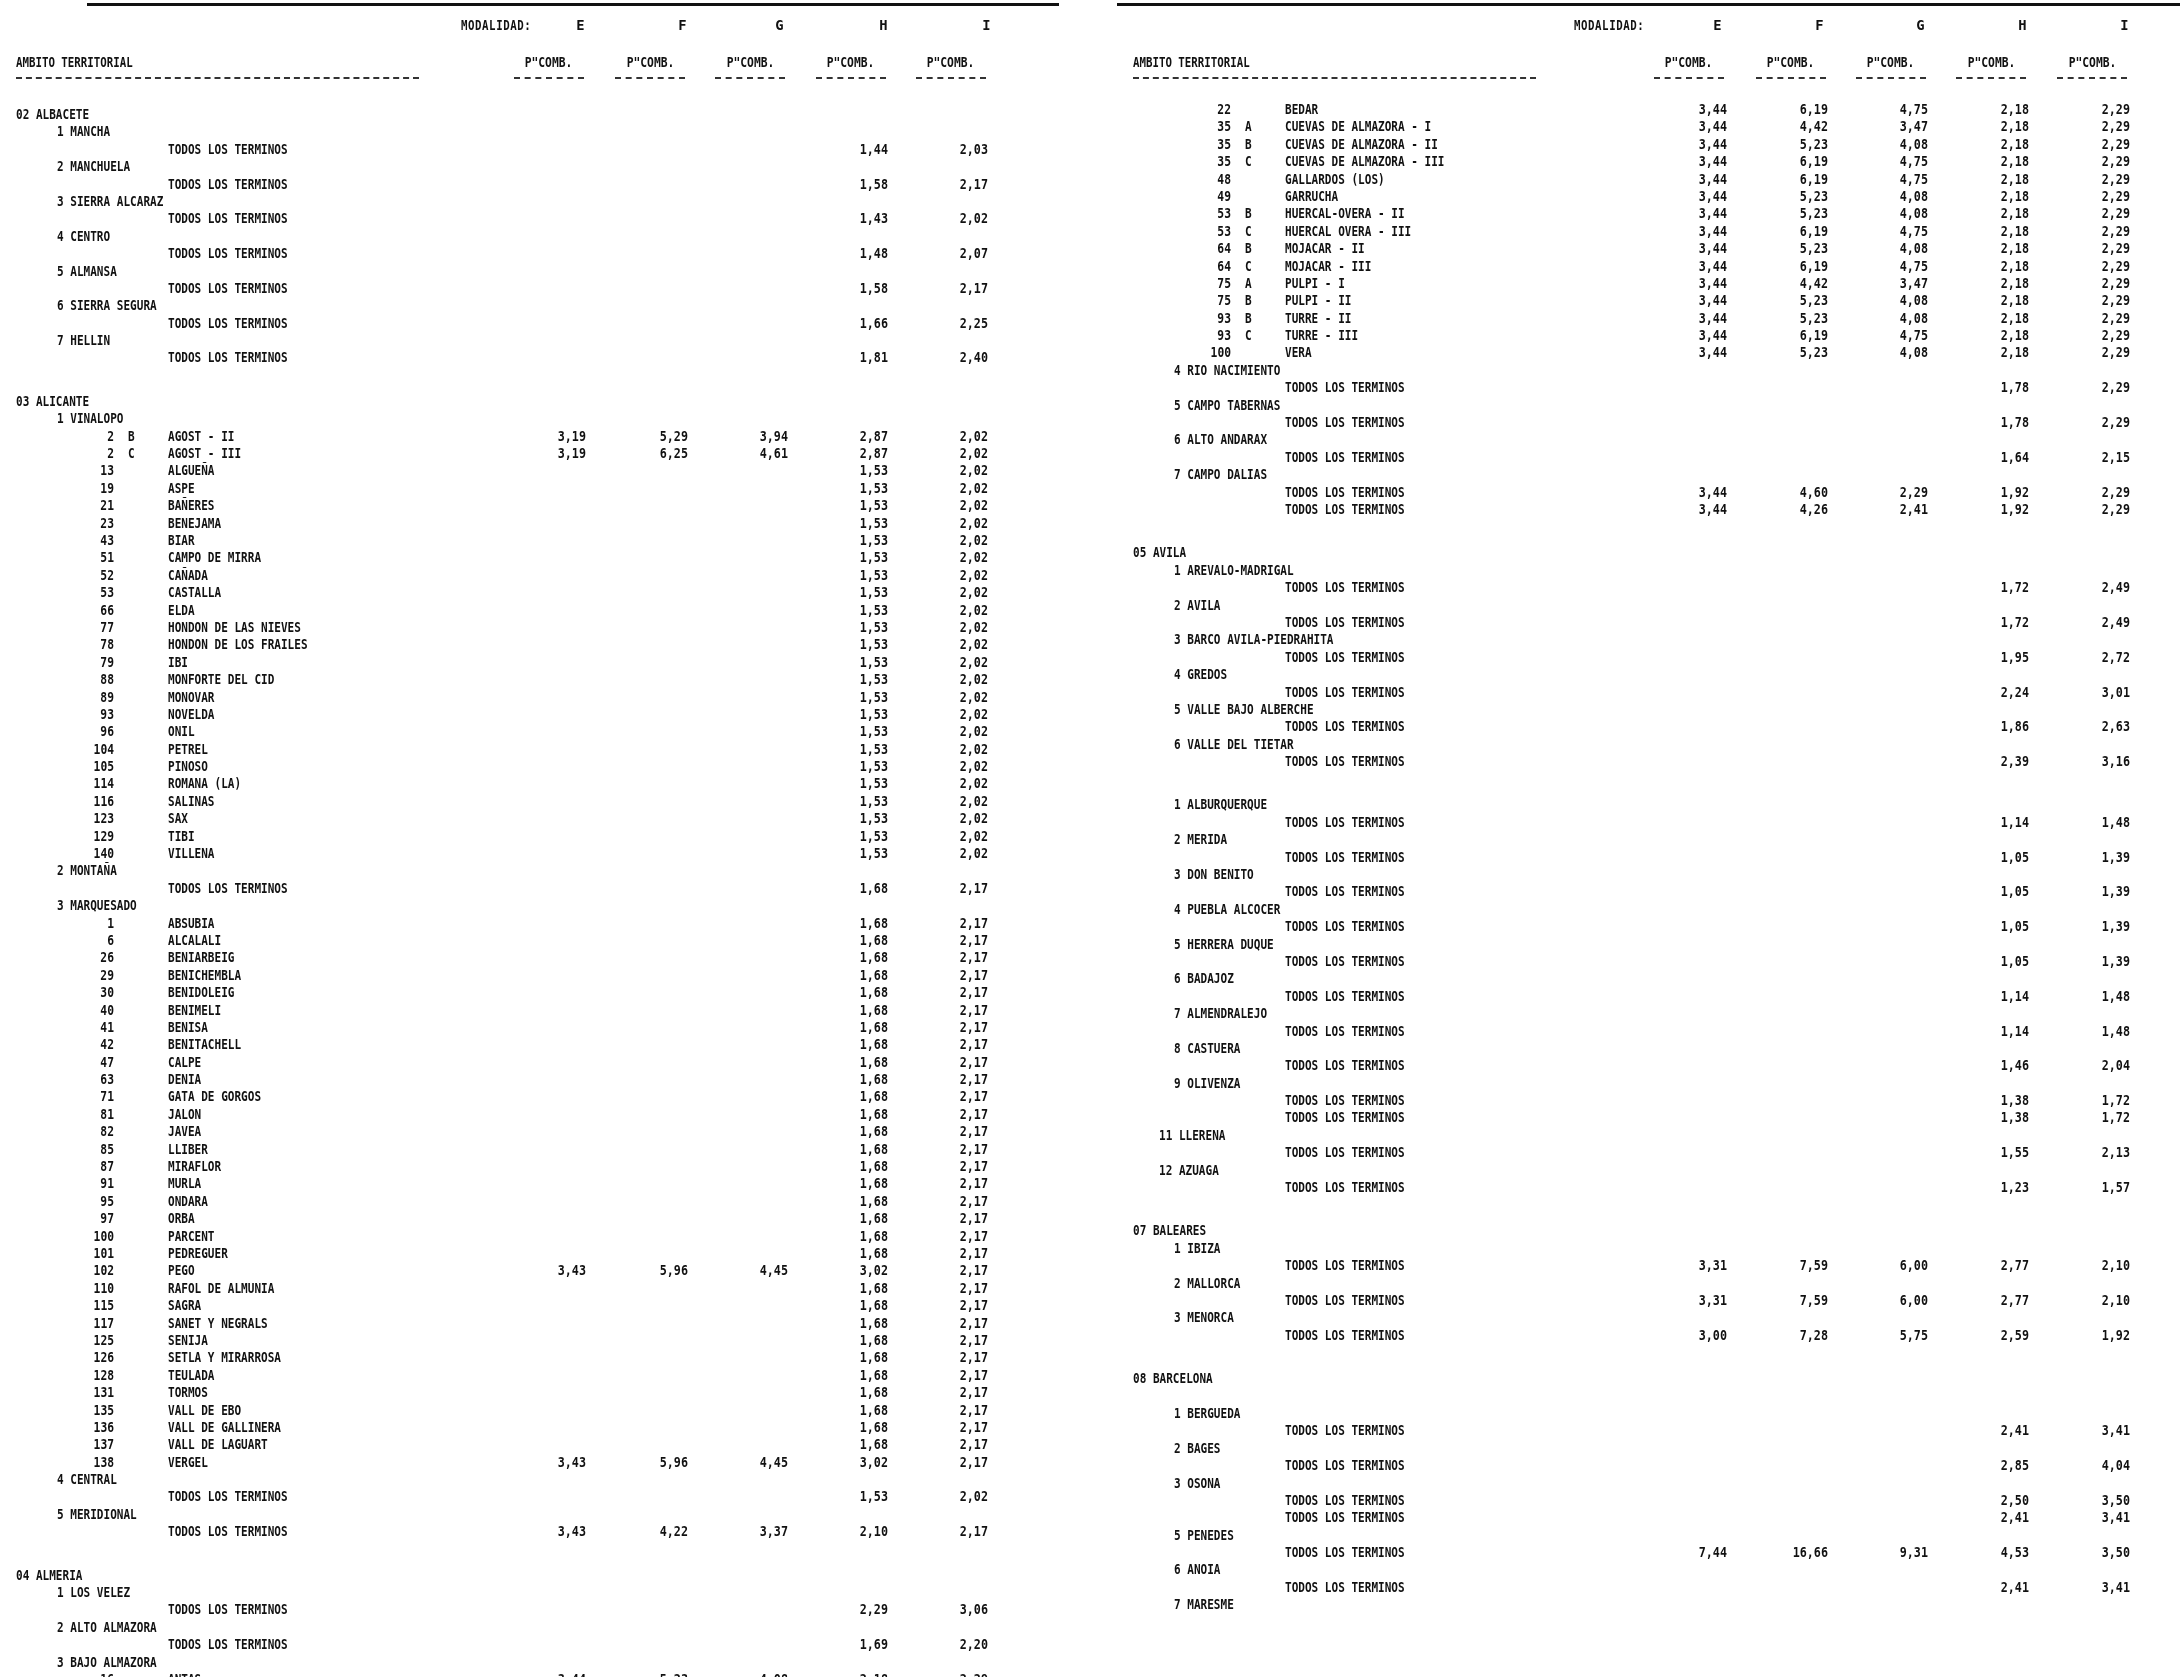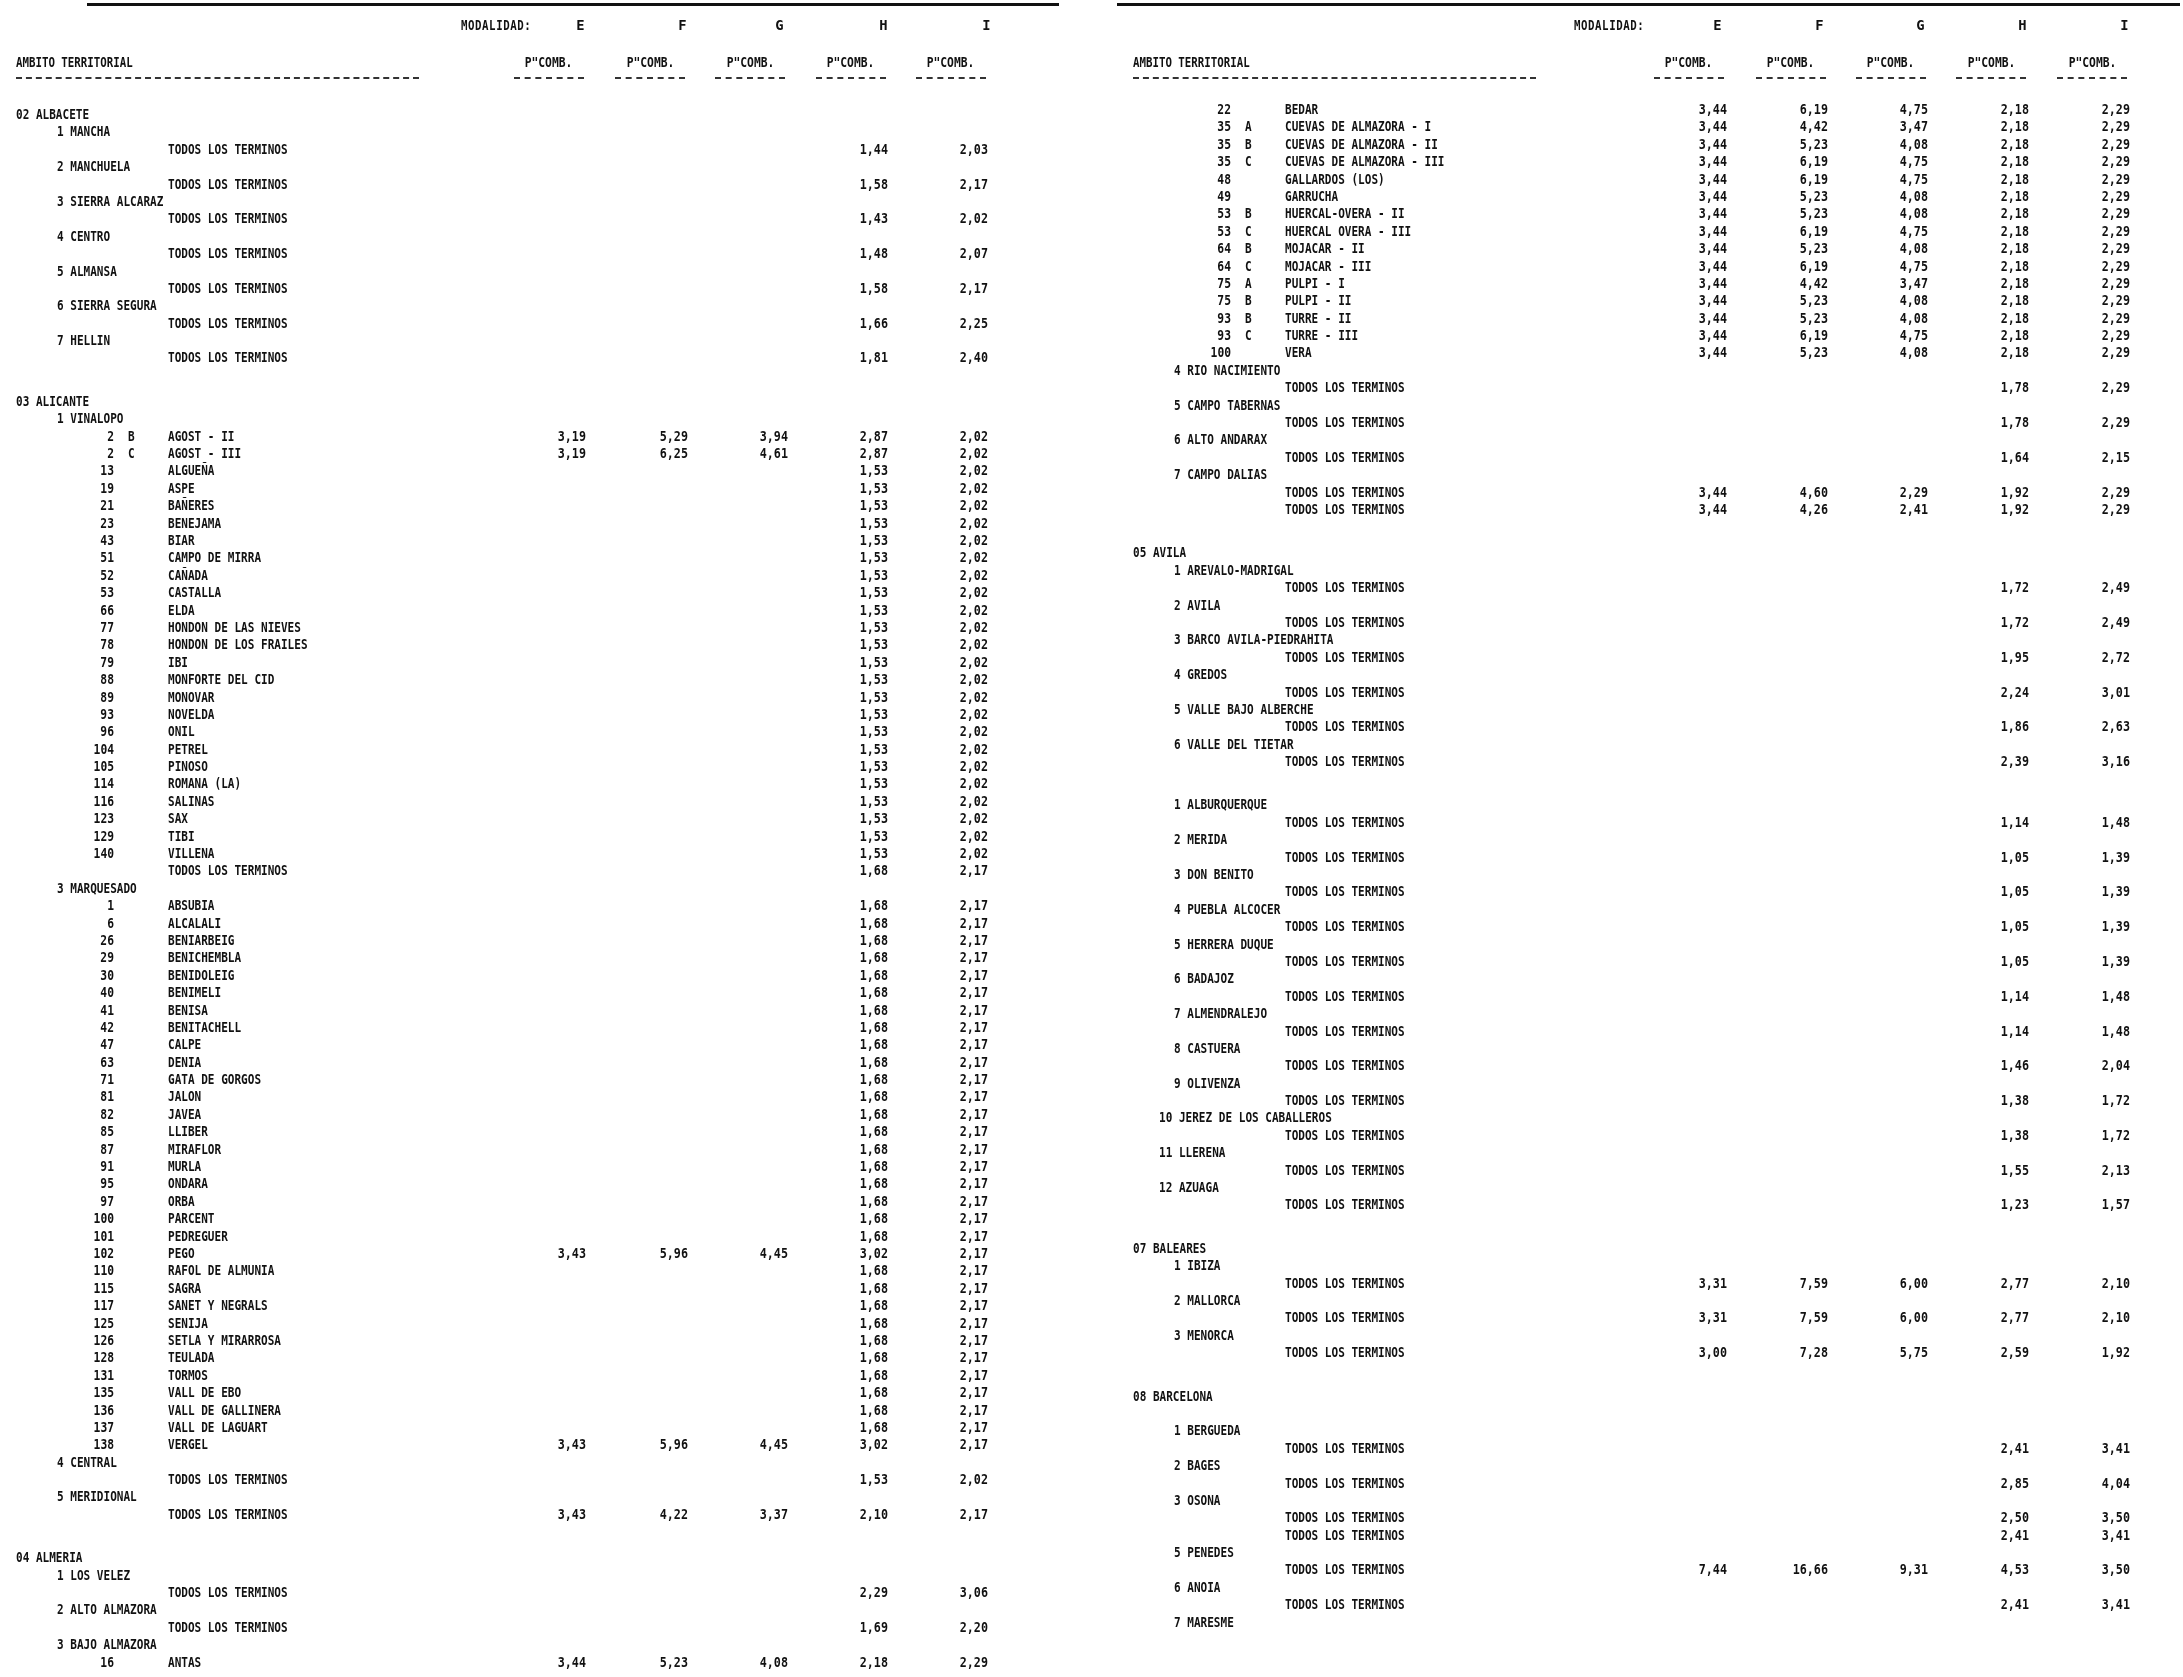--- a/index.html
+++ b/index.html
@@ -359,20 +359,23 @@
       <div class="row">
         <span class="num" style="left: 75px;">140</span>
         <span class="ter">VILLENA</span>
         <span class="v" style="left: 506px;"></span>
         <span class="v" style="left: 608px;"></span>
         <span class="v" style="left: 708px;"></span>
         <span class="v" style="left: 808px;">1,53</span>
         <span class="v" style="left: 908px;">2,02</span>
       </div>
       <div class="row">
+        <span class="lbl" style="left: 57px;">2 MONTAÑA</span>
+      </div>
+      <div class="row">
         <span class="ter">TODOS LOS TERMINOS</span>
         <span class="v" style="left: 506px;"></span>
         <span class="v" style="left: 608px;"></span>
         <span class="v" style="left: 708px;"></span>
         <span class="v" style="left: 808px;">1,68</span>
         <span class="v" style="left: 908px;">2,17</span>
       </div>
       <div class="row">
         <span class="lbl" style="left: 57px;">3 MARQUESADO</span>
       </div>
@@ -1110,23 +1113,20 @@
       </div>
       <div class="row">
         <span class="ter">TODOS LOS TERMINOS</span>
         <span class="v" style="left: 530px;"></span>
         <span class="v" style="left: 631px;"></span>
         <span class="v" style="left: 731px;"></span>
         <span class="v" style="left: 832px;">1,38</span>
         <span class="v" style="left: 933px;">1,72</span>
       </div>
       <div class="row">
-        <span class="lbl" style="left: 42px;">10 JEREZ DE LOS CABALLEROS</span>
-      </div>
-      <div class="row">
         <span class="ter">TODOS LOS TERMINOS</span>
         <span class="v" style="left: 530px;"></span>
         <span class="v" style="left: 631px;"></span>
         <span class="v" style="left: 731px;"></span>
         <span class="v" style="left: 832px;">1,38</span>
         <span class="v" style="left: 933px;">1,72</span>
       </div>
       <div class="row">
         <span class="lbl" style="left: 42px;">11 LLERENA</span>
       </div>

